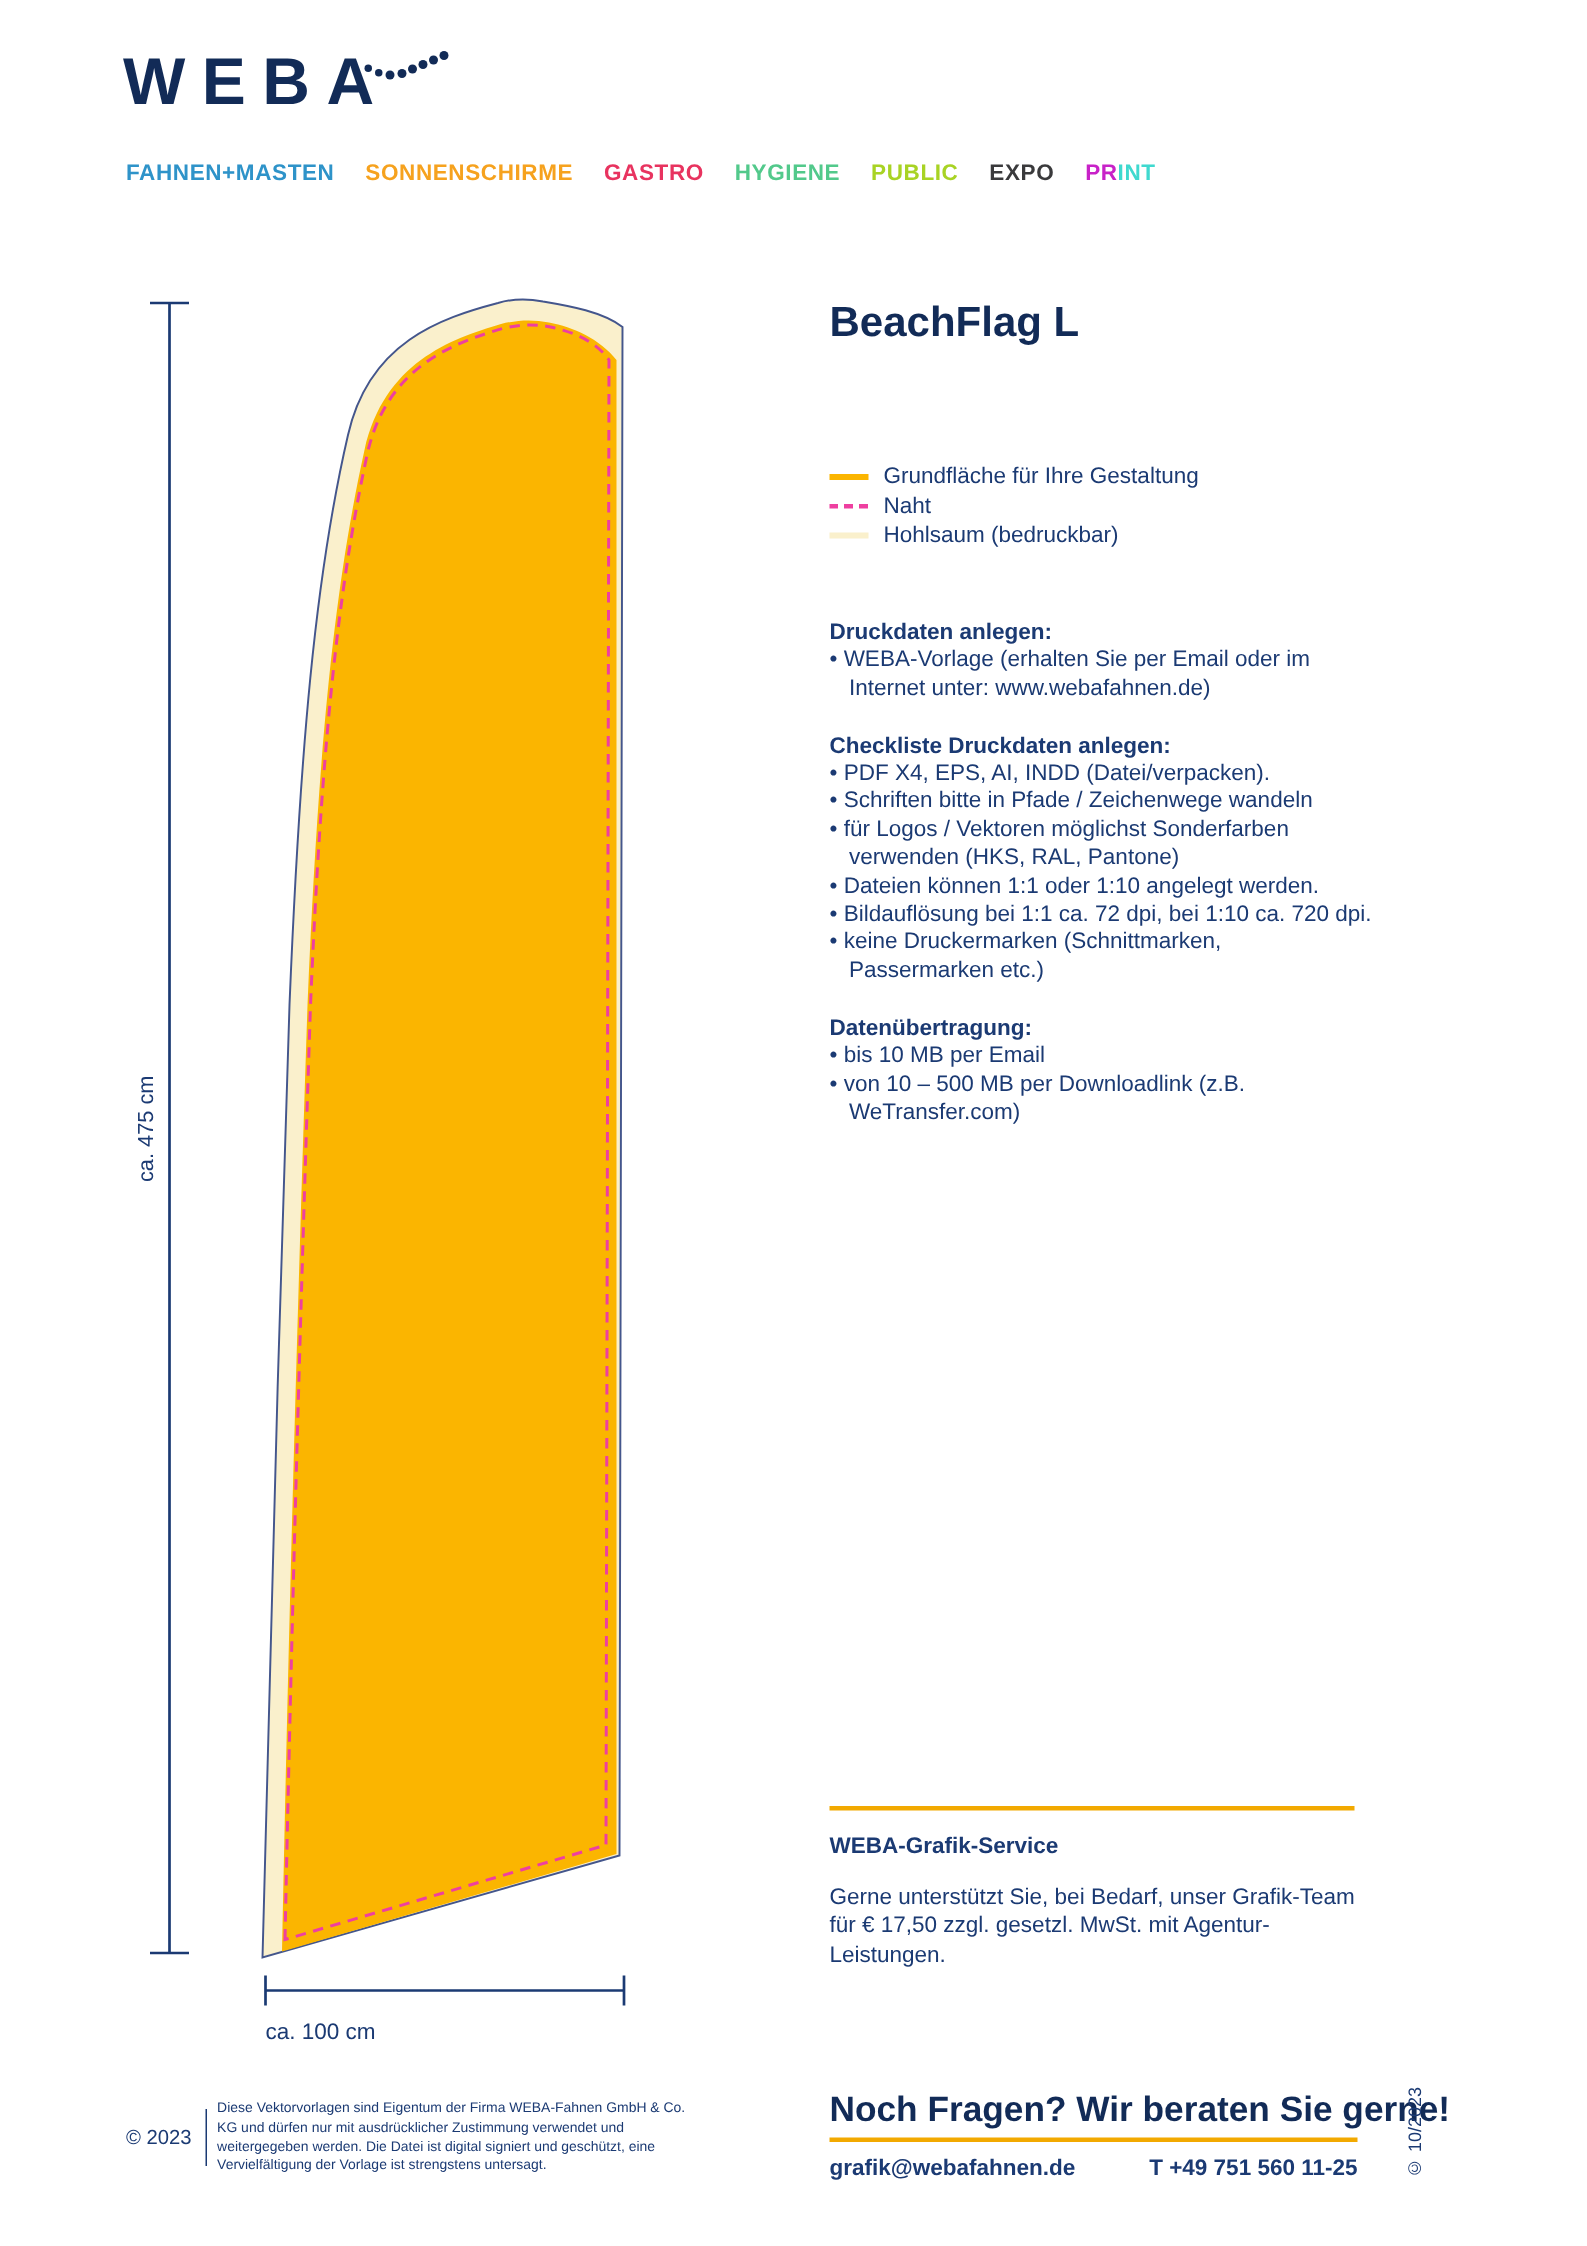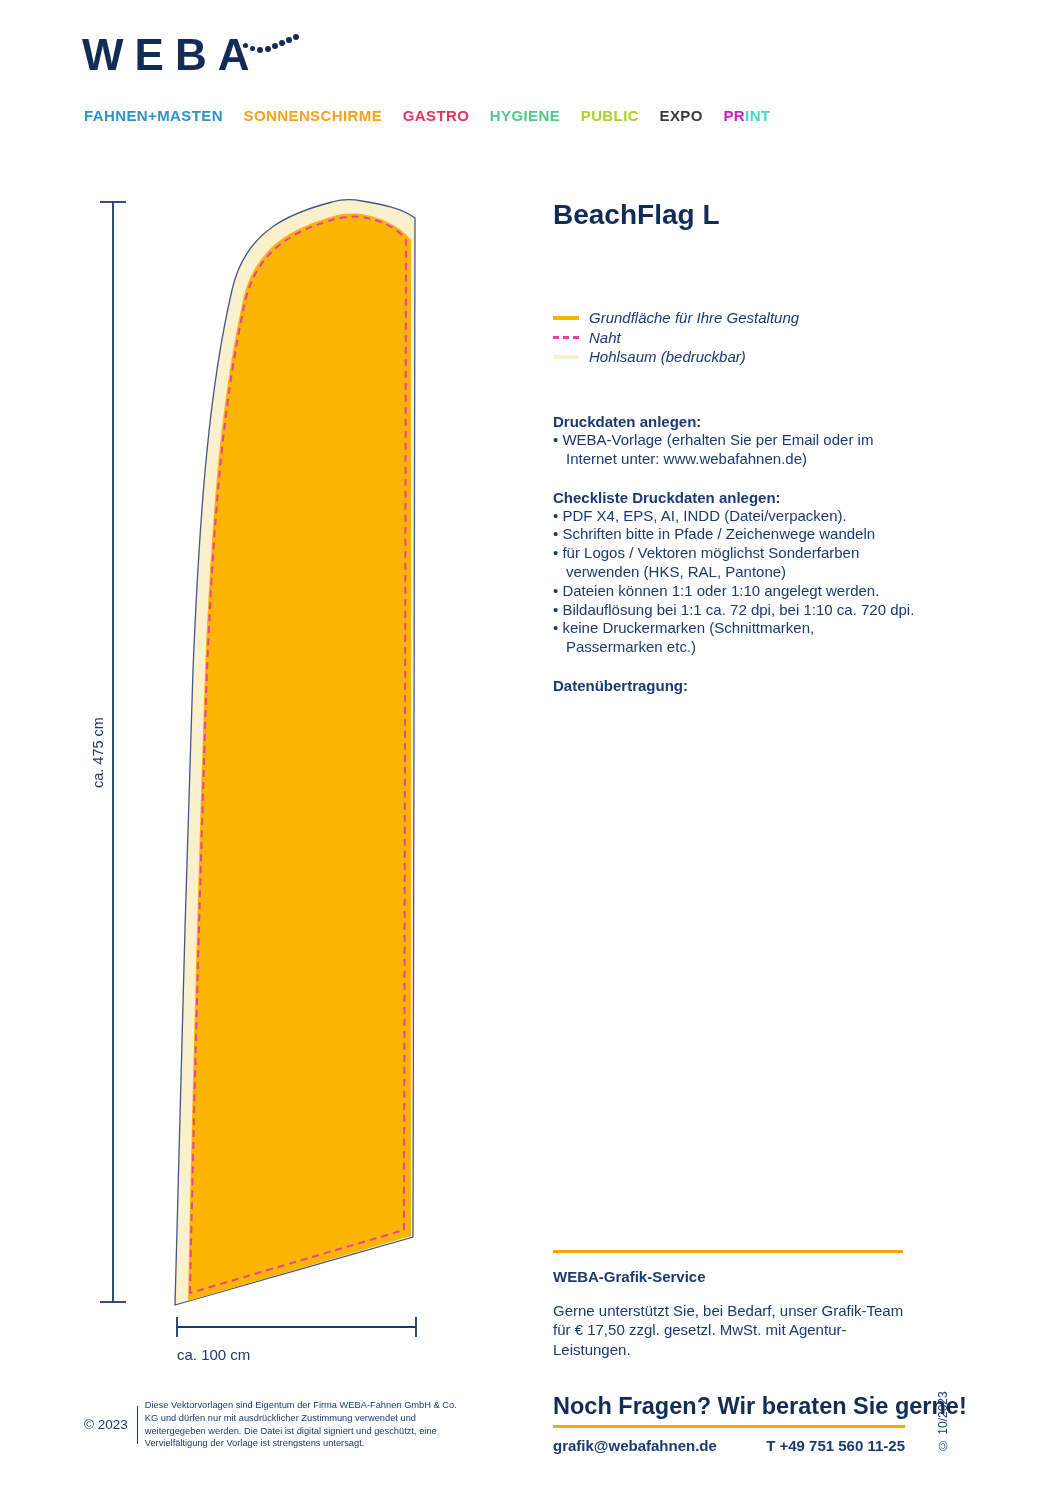--- a/index.html
+++ b/index.html
@@ -47,36 +47,36 @@
 
   .dim-v-label{
     left:90px;top:688px;height:100px;font-size:14.5px;
     writing-mode:vertical-rl;transform:rotate(180deg);
   }
   .dim-h-label{left:177px;top:1346px;width:240px;font-size:15px;}
 
   
   .title{left:553px;top:199px;font-size:28px;font-weight:bold;color:var(--navy-dark,#122B57);}
 
-  .legend{left:553px;top:308px;font-size:15px;font-style:italic;}
+  .legend{left:553px;top:308px;font-size:15px;}
   .legend-row{display:flex;align-items:center;height:19.5px;}
   .swatch{width:26px;height:4.5px;margin-right:10px;flex:0 0 auto;}
   .swatch-orange{background:var(--flag-orange,#FBB500);}
   .swatch-naht{background:repeating-linear-gradient(90deg,
       var(--naht-magenta,#EE3FA0) 0 6px,transparent 6px 10px);height:3.5px;}
   .swatch-cream{background:var(--flag-cream,#FAF0CC);}
 
   .info-col{left:553px;top:412px;width:362px;font-size:15px;line-height:18.8px;}
   .info-col h3{margin:0;font-size:15px;line-height:19px;}
   .info-col ul{margin:0 0 19px 0;padding:0;list-style:none;}
   .info-col li{padding-left:13px;text-indent:-13px;}
   .info-col li::before{content:"• ";}
   .info-col .sec1 ul{width:350px;}
 
-  .service{left:553px;top:1250px;width:350px;font-size:15px;line-height:19.5px;}
+  .service{left:553px;top:1204px;width:350px;font-size:15px;line-height:19.5px;}
   .service .rule{height:3px;background:var(--gold-line,#F2A900);margin-bottom:14px;}
   .service h3{margin:0;font-size:15px;}
   .service p{margin:0 0 0 0;width:352px;}
   .service .p2{margin-top:14px;}
 
   .contact{left:553px;top:1393px;width:352px;}
   .contact .headline{
     font-size:23.5px;font-weight:bold;color:var(--navy-dark,#122B57);
     padding-bottom:5px;border-bottom:3px solid var(--gold-line,#F2A900);
     white-space:nowrap;
@@ -196,20 +196,24 @@
       <li>PDF X4, EPS,  AI,  INDD (Datei/verpacken).</li>
       <li>Schriften bitte in Pfade / Zeichenwege wandeln</li>
       <li>für Logos / Vektoren möglichst Sonderfarben verwenden (HKS, RAL, Pantone)</li>
       <li>Dateien können 1:1 oder 1:10 angelegt werden.</li>
       <li>Bildauflösung bei 1:1 ca. 72 dpi, bei 1:10 ca. 720 dpi.</li>
       <li>keine Druckermarken (Schnittmarken, Passermarken etc.)</li>
     </ul>
   </div>
   <div>
     <h3>Datenübertragung:</h3>
+    <ul>
+      <li>bis 10 MB per Email</li>
+      <li>von 10 – 500 MB per Downloadlink (z.B. WeTransfer.com)</li>
+    </ul>
   </div>
 </div>
 
 <div class="abs service">
   <div class="rule"></div>
   <h3>WEBA-Grafik-Service</h3>
   <p class="p2">Gerne unterstützt Sie, bei Bedarf, unser Grafik-Team für € 17,50 zzgl. gesetzl. MwSt. mit Agentur-Leistungen.</p>
 </div>
 
 <div class="abs contact">

